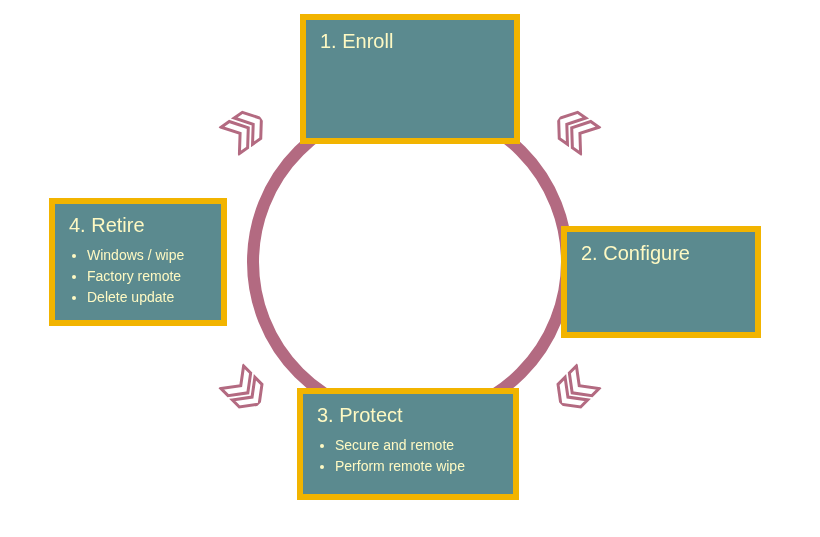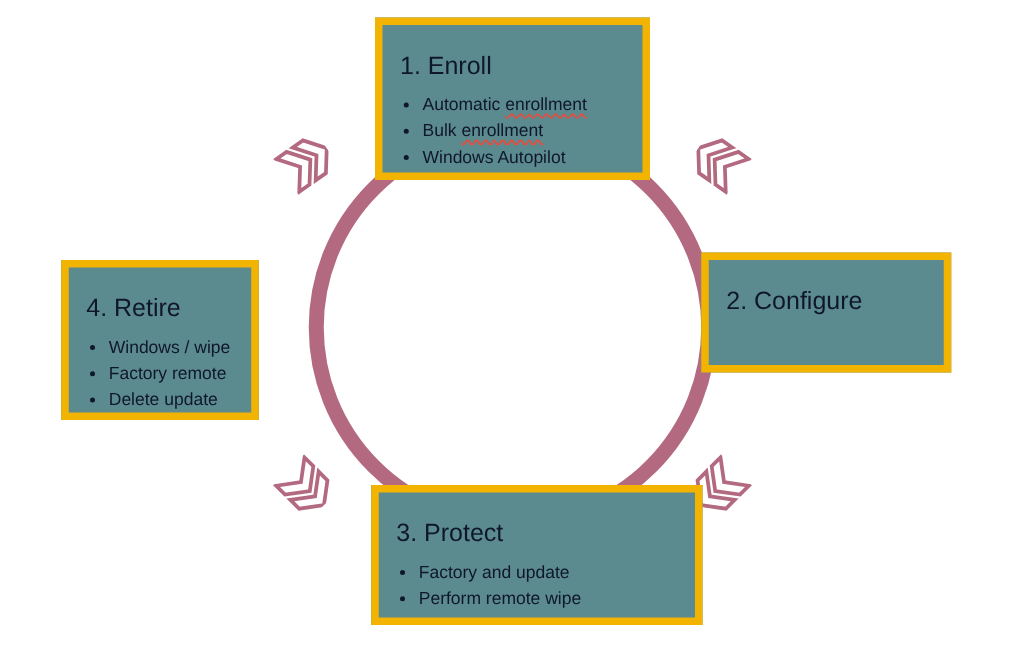--- a/index.html
+++ b/index.html
@@ -27,22 +27,22 @@
     height: 326px;
     border-radius: 50%;
     border: 12px solid #b36a81; 
     box-sizing: border-box;
   }
 
   .box {
     position: absolute;
     background: #5b8a8f; 
     border: 6px solid #f2b400; 
-    color: #0f172a;
-    padding: 20px 14px 14px 14px;
+    color: #fef9c3;
+    padding: 8px 14px 14px 14px;
     box-sizing: border-box;
   }
   .box .title {
     font-size: 20px;
     font-weight: 400;
     margin: 2px 0 8px 0;
   }
   .box ul {
     margin: 0;
     padding-left: 18px;
@@ -55,34 +55,34 @@
 
   
   .box-enroll {
     left: 300px;
     top: 14px;
     width: 220px;
     height: 130px;
   }
   .box-configure {
     left: 561px;
-    top: 202px;
+    top: 226px;
     width: 200px;
-    height: 96px;
+    height: 112px;
   }
   .box-protect {
     left: 297px;
     top: 388px;
-    width: 265px;
+    width: 222px;
     height: 112px;
   }
   .box-retire {
     left: 49px;
-    top: 208px;
-    width: 158px;
+    top: 198px;
+    width: 178px;
     height: 128px;
   }
 
   
   .arrow {
     position: absolute;
     width: 40px;
     height: 40px;
     transform-origin: 50% 50%;
   }
@@ -138,42 +138,31 @@
   </div>
   <div class="arrow arrow-tl">
     <svg viewBox="0 0 40 40">
         <polygon points="4,2 20,14 36,2 36,12 20,24 4,12"></polygon>
         <polygon points="4,18 20,30 36,18 36,28 20,40 4,28"></polygon>
       </svg>
   </div>
 
   <div class="box box-enroll">
     <div class="title">1. Enroll</div>
-    <ul>
-      <li>
-        <span>Automatic </span><span class="sq">enrollment</span><span></span>
-      </li>
-      <li>
-        <span>Bulk </span><span class="sq">enrollment</span><span></span>
-      </li>
-      <li>
-        <span>Windows Autopilot</span><span class="sq"></span><span></span>
-      </li>
-    </ul>
   </div>
 
   <div class="box box-configure">
     <div class="title">2. Configure</div>
   </div>
 
   <div class="box box-protect">
     <div class="title">3. Protect</div>
     <ul>
       <li>
-        <span>Factory and update</span>
+        <span>Secure and remote</span>
       </li>
       <li>
         <span>Perform remote wipe</span>
       </li>
     </ul>
   </div>
 
   <div class="box box-retire">
     <div class="title">4. Retire</div>
     <ul>

